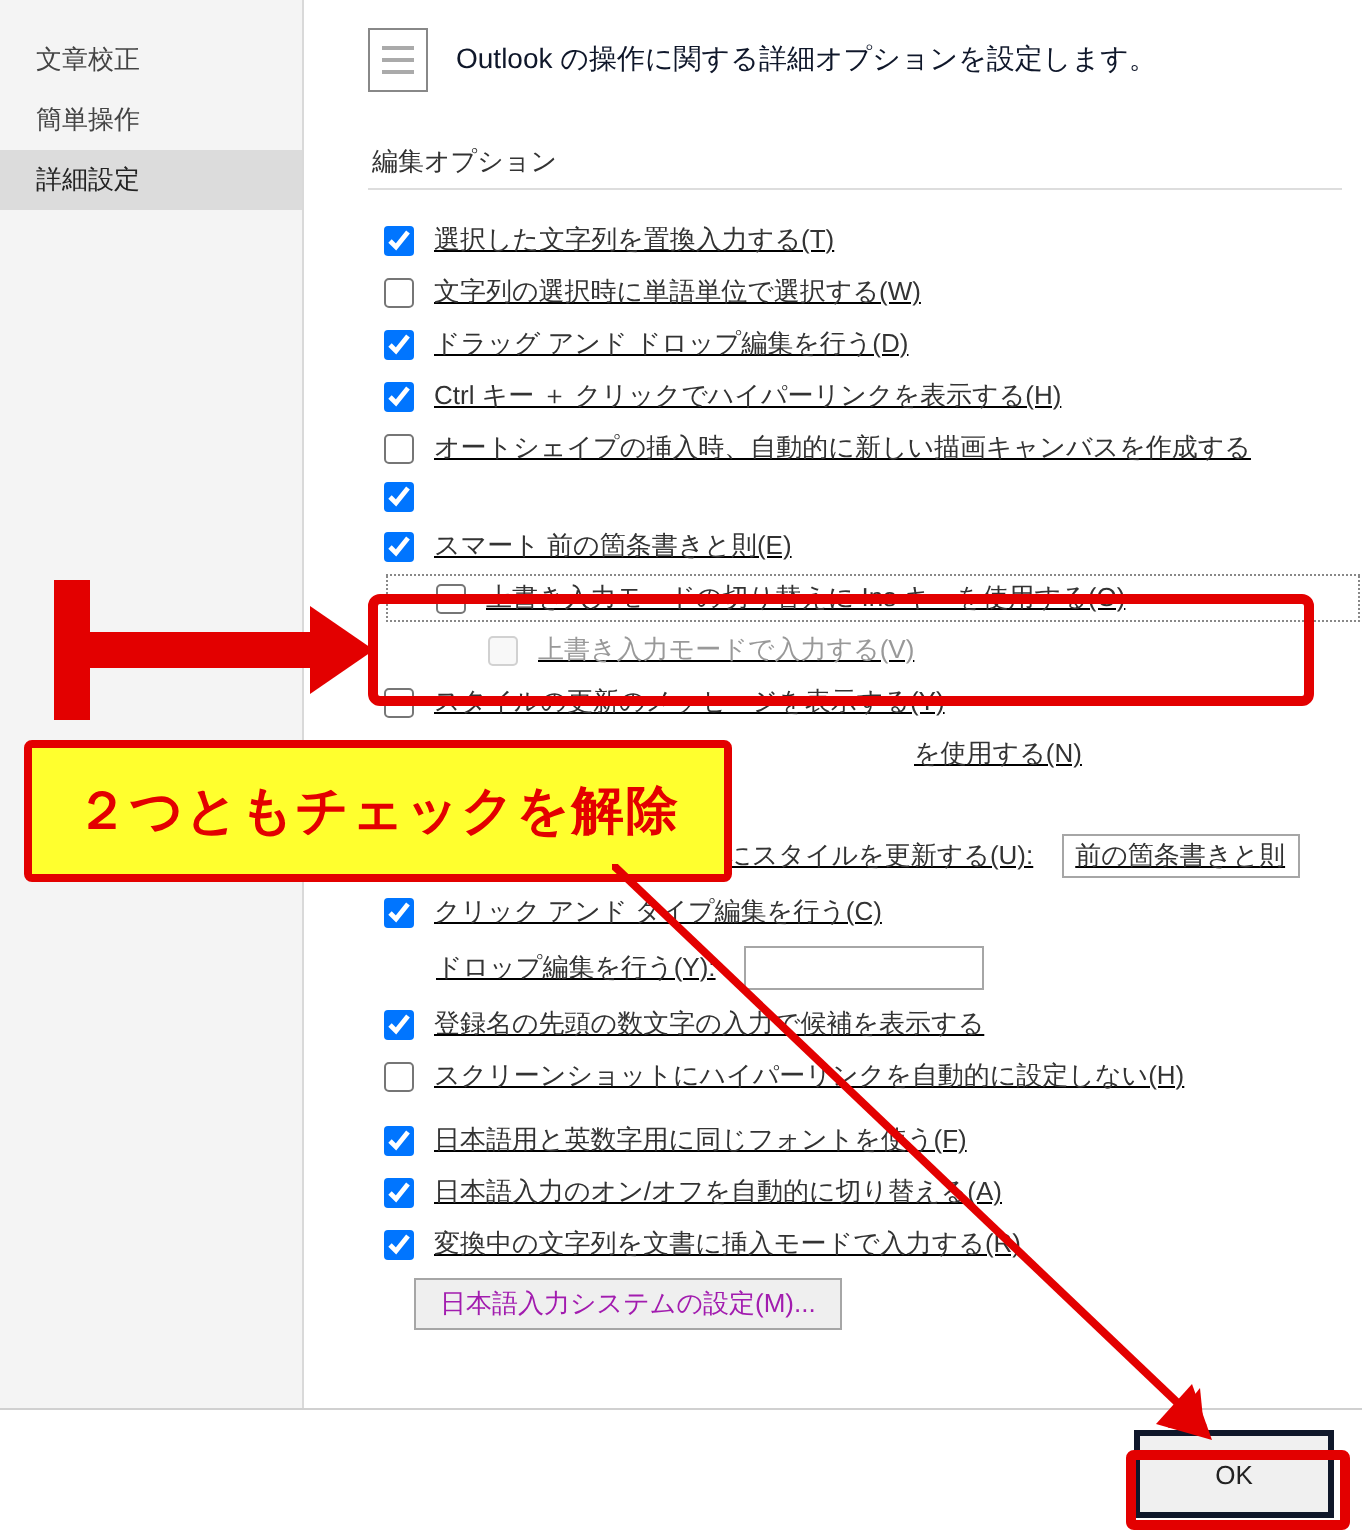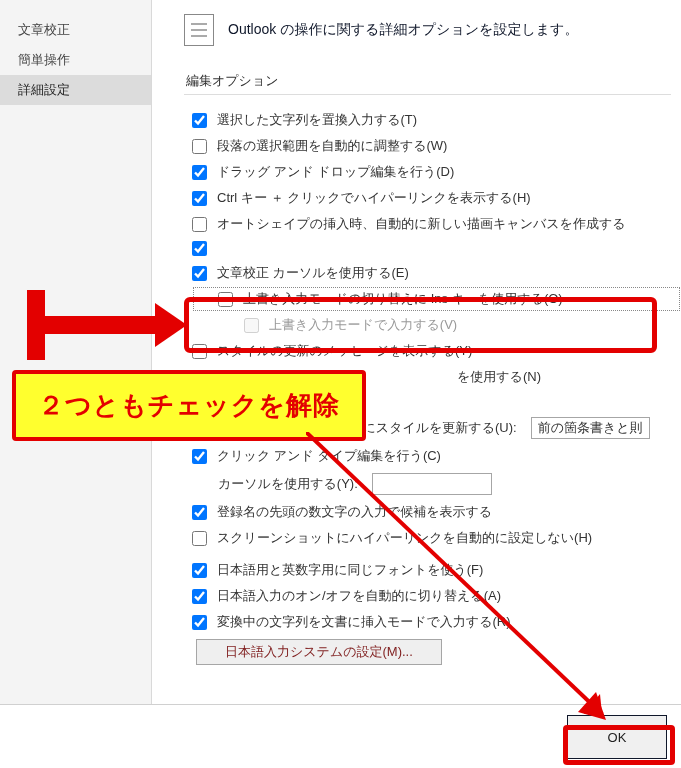--- a/index.html
+++ b/index.html
@@ -68,20 +68,21 @@
   .group-title {
     font-size: 13px;
     color: #333;
     padding: 6px 0 4px 2px;
     border-bottom: 1px solid #ddd;
     margin-right: 10px;
     margin-bottom: 12px;
   }
   .options {
     padding-left: 8px;
+    text-decoration: underline;
   }
   .opt {
     display: flex;
     align-items: center;
     gap: 10px;
     padding: 4px 0;
     color: #333;
   }
   .opt input[type=checkbox] {
     width: 15px; height: 15px;
@@ -100,40 +101,40 @@
     background: #fff;
     padding: 2px 6px;
     height: 22px;
     display: inline-flex;
     align-items: center;
     color: #333;
   }
   .btn {
     background: #efefef;
     border: 1px solid #a6a6a6;
-    padding: 3px 28px;
+    padding: 3px 12px;
     font-size: 13px;
     cursor: pointer;
-    color: #7f1d1d;
+    color: #a21caf;
     height: 26px;
-    display:inline-flex; align-items:center;
+    display:inline-flex; align-items:center;margin-left:11px;
   }
   .ime-btn-row {
     padding-left: 4px;
     margin-top: 4px;
   }
   .ok-area {
     position: absolute;
     right: 14px;
     bottom: 9px;
   }
   .ok-btn {
     width: 100px; height: 44px;
     background: #f0f0f0;
-    border: 1px solid #0f172a;
+    border: 3px solid #0f172a;
     font-size: 13px;
     display:flex; align-items:center; justify-content:center;
     cursor: pointer;
     color:#222;
   }
   
   .callout-box {
     position: absolute;
     border: 5px solid #e30000;
     border-radius: 6px;
@@ -201,40 +202,40 @@
 
     <div class="group-title">編集オプション</div>
 
     <div class="options">
       <label class="opt">
         <input type="checkbox" checked="" style="">
         <span>選択した文字列を置換入力する(T)</span>
       </label>
       <label class="opt">
         <input type="checkbox" style="">
-        <span>段落の選択範囲を自動的に調整する(W)</span>
+        <span>文字列の選択時に単語単位で選択する(W)</span>
       </label>
       <label class="opt">
         <input type="checkbox" checked="" style="">
         <span>ドラッグ アンド ドロップ編集を行う(D)</span>
       </label>
       <label class="opt">
         <input type="checkbox" checked="" style="">
         <span>Ctrl キー ＋ クリックでハイパーリンクを表示する(H)</span>
       </label>
       <label class="opt">
         <input type="checkbox" style="">
         <span>オートシェイプの挿入時、自動的に新しい描画キャンバスを作成する</span>
       </label>
       <label class="opt">
         <input type="checkbox" checked="" style="">
       </label>
       <label class="opt">
         <input type="checkbox" checked="" style="">
-        <span>文章校正 カーソルを使用する(E)</span>
+        <span>スマート 前の箇条書きと則(E)</span>
       </label>
 
       <label class="opt indent" style="outline:1px dotted #888; outline-offset:-2px; padding-left:26px;">
         <input type="checkbox" style="">
         <span>上書き入力モードの切り替えに Ins キーを使用する(O)</span>
       </label>
       <label class="opt indent2" style="padding-left:52px;">
         <input type="checkbox" disabled="" style="">
         <span class="greyed">上書き入力モードで入力する(V)</span>
       </label>
@@ -254,21 +255,21 @@
         <span class="label">選択個所と一致するようにスタイルを更新する(U):</span>
         <span class="combo">前の箇条書きと則</span>
       </div>
 
       <label class="opt">
         <input type="checkbox" checked="" style="">
         <span>クリック アンド タイプ編集を行う(C)</span>
       </label>
 
       <div class="opt-row">
-        <span class="label">カーソルを使用する(Y):</span>
+        <span class="label">ドロップ編集を行う(Y):</span>
         <span class="combo" style="min-width:120px;"></span>
       </div>
 
       <label class="opt">
         <input type="checkbox" checked="" style="">
         <span>登録名の先頭の数文字の入力で候補を表示する</span>
       </label>
       <label class="opt">
         <input type="checkbox" style="">
         <span>スクリーンショットにハイパーリンクを自動的に設定しない(H)</span>

